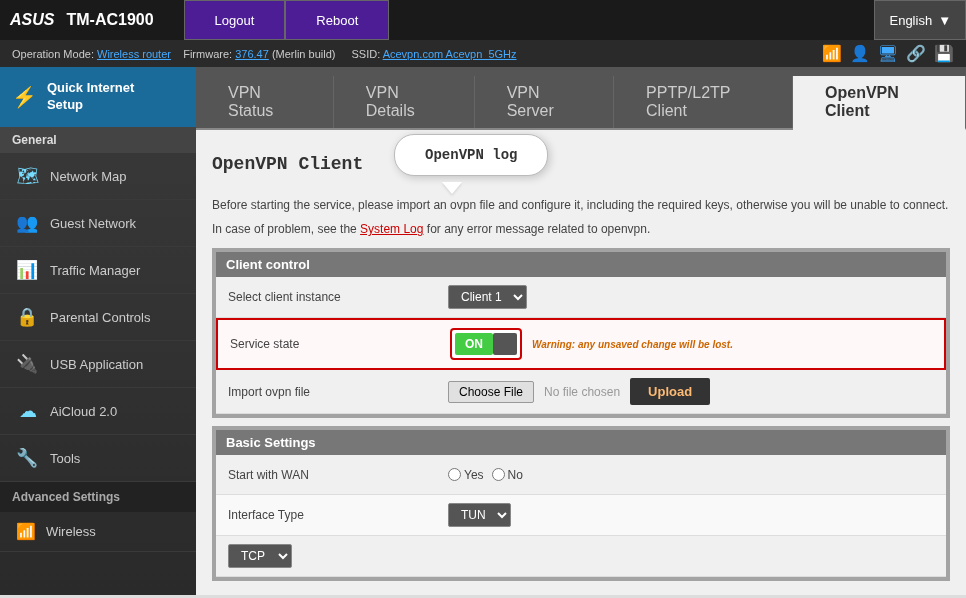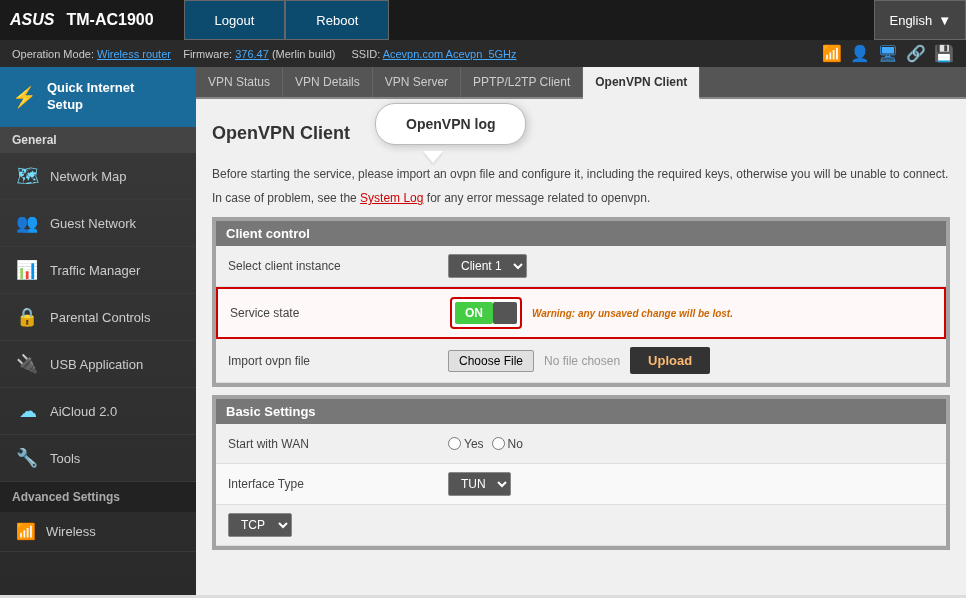--- a/index.html
+++ b/index.html
@@ -4,21 +4,21 @@
   <style>
     * { box-sizing: border-box; margin: 0; padding: 0; }
     body { font-family: Arial, sans-serif; font-size: 13px; background: #ddd; width: 966px; height: 598px; overflow: hidden; }
 
     
     .header { background: #1a1a1a; display: flex; height: 40px; }
     .logo-area { display: flex; align-items: center; padding: 0 10px; gap: 8px; }
     .asus-logo { color: #fff; font-weight: bold; font-size: 16px; font-style: italic; }
     .model-name { color: #fff; font-size: 16px; font-weight: bold; margin-left: 4px; }
     .header-buttons { display: flex; gap: 0; margin-left: 20px; }
-    .header-btn { background: #0c4a6e; color: #fff; border: 1px solid #666; padding: 6px 30px; cursor: pointer; font-size: 13px; }
+    .header-btn { background: #4c1d95; color: #fff; border: 1px solid #666; padding: 6px 30px; cursor: pointer; font-size: 13px; }
     .lang-selector { margin-left: auto; display: flex; align-items: center; background: #444; border: 1px solid #666; padding: 6px 14px; color: #fff; cursor: pointer; gap: 6px; }
     .lang-selector span { font-size: 13px; }
 
     
     .info-bar { background: #2a2a2a; padding: 4px 12px; display: flex; align-items: center; gap: 16px; }
     .info-text { color: #ccc; font-size: 11px; }
     .info-text a { color: #4af; text-decoration: underline; }
     .status-icons { margin-left: auto; display: flex; align-items: center; gap: 8px; color: #4af; font-size: 16px; }
 
     
@@ -35,26 +35,26 @@
     .sidebar-item .label { font-size: 13px; }
     .sidebar-advanced { background: #222; color: #aaa; padding: 8px 12px; font-size: 12px; font-weight: bold; }
     .sidebar-wireless { padding: 10px 12px 10px 16px; display: flex; align-items: center; gap: 10px; cursor: pointer; color: #ccc; border-bottom: 1px solid #3a3a3a; }
     .sidebar-wireless .icon { font-size: 16px; color: #7df; }
 
     
     .content { flex: 1; background: #f0f0f0; overflow-y: auto; }
 
     
     .tabs { display: flex; background: #555; border-bottom: 2px solid #888; }
-    .tab { padding: 8px 12px; color: #ccc; cursor: pointer; font-size: 12px; border-right: 1px solid #666; }
+    .tab { padding: 8px 32px; color: #ccc; cursor: pointer; font-size: 16px; border-right: 1px solid #666; margin-top: 9px; }
     .tab.active { background: #f0f0f0; color: #333; font-weight: bold; border-bottom: 2px solid #f0f0f0; margin-bottom: -2px; }
 
     
     .page-content { padding: 14px 16px; }
-    .page-title { font-size: 18px; font-weight: bold; color: #333; margin-bottom: 10px; }
+    .page-title { font-size: 18px; font-weight: bold; color: #333; margin-bottom: 10px; font-family: Liberation Mono, monospace; }
     .page-desc { font-size: 12px; color: #444; margin-bottom: 8px; line-height: 1.5; }
     .problem-text { font-size: 12px; color: #444; margin-bottom: 12px; }
 
     
     .section-box { border: 4px solid #a3a3a3; margin-bottom: 8px; }
     .section-header { background: #777; color: #fff; padding: 5px 10px; font-size: 13px; font-weight: bold; }
     .section-row { display: flex; align-items: center; padding: 8px 12px; border-bottom: 1px solid #ddd; background: #f9f9f9; min-height: 40px; }
     .section-row:nth-child(even) { background: #f0f0f0; }
     .row-label { width: 220px; color: #444; font-size: 12px; flex-shrink: 0; }
     .row-control { display: flex; align-items: center; gap: 10px; flex: 1; }

